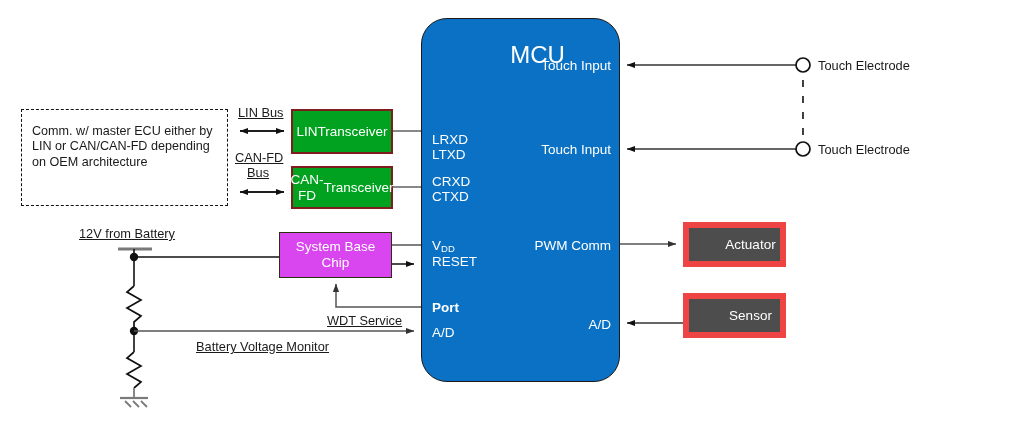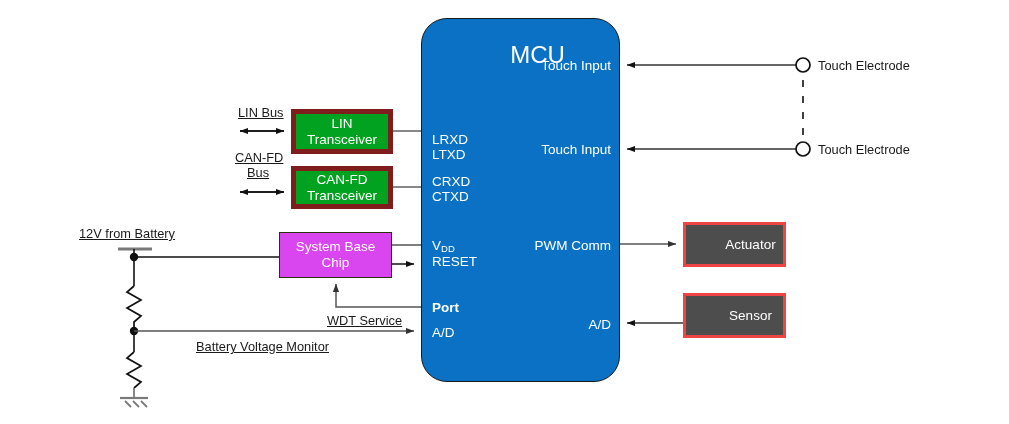--- a/index.html
+++ b/index.html
@@ -69,43 +69,42 @@
     text-align: left;
   }
   .sub {
     font-size: 9.5px;
     vertical-align: -0.18em;
     letter-spacing: 0.2px;
   }
   
   .green {
     background: #00A21F;
-    border: 5px solid #7f1d1d;
-    color: #ffffff;
-    font-size: 13.5px;
-    flex-direction: column;
+    border: 2px solid #7f1d1d;
+    color: #ffffff;
+    font-size: 13.5px;
   }
   .lin-tx  { left: 291px; top: 109px; width: 102px; height: 45px; }
   .can-tx  { left: 291px; top: 166px; width: 102px; height: 43px; }
   
   .sbc {
     left: 279px;
     top: 232px;
     width: 113px;
     height: 46px;
     background: #d946ef;
     border: 1px solid #2b310f;
     color: #ffffff;
     font-size: 13.5px;
     flex-direction: column;
   }
   
   .grey {
     background: #4D4D4D;
-    border: 3px solid #ef4444;
+    border: 6px solid #ef4444;
     color: #ffffff;
     font-size: 13.5px;
     padding-left: 32px;
   }
   .actuator { left: 683px; top: 222px; width: 103px; height: 45px; }
   .sensor   { left: 683px; top: 293px; width: 103px; height: 45px; }
   
   .ecu-box {
     left: 21px;
     top: 109px;
@@ -264,20 +263,23 @@
     <span>Chip</span>
   </div>
 
   <div class="node grey actuator">
     <span>Actuator</span>
   </div>
   <div class="node grey sensor">
     <span>Sensor</span>
   </div>
 
+  <div class="node ecu-box">
+    <div class="ecu-text">Comm. w/ master ECU either by LIN or CAN/CAN-FD depending on OEM architecture</div>
+  </div>
 
   <div class="lbl" style="left:238px; top:105px;">LIN Bus</div>
   <div class="lbl" style="left:235px; top:150px;">CAN-FD</div>
   <div class="lbl" style="left:247px; top:165px;">Bus</div>
 
   <div class="lbl" style="left:79px; top:226px;">12V from Battery</div>
   <div class="lbl" style="left:327px; top:313px;">WDT Service</div>
   <div class="lbl" style="left:196px; top:339px;">Battery Voltage Monitor</div>
 
   <div class="electrode-label" style="left:818px; top:58px;">Touch Electrode</div>

